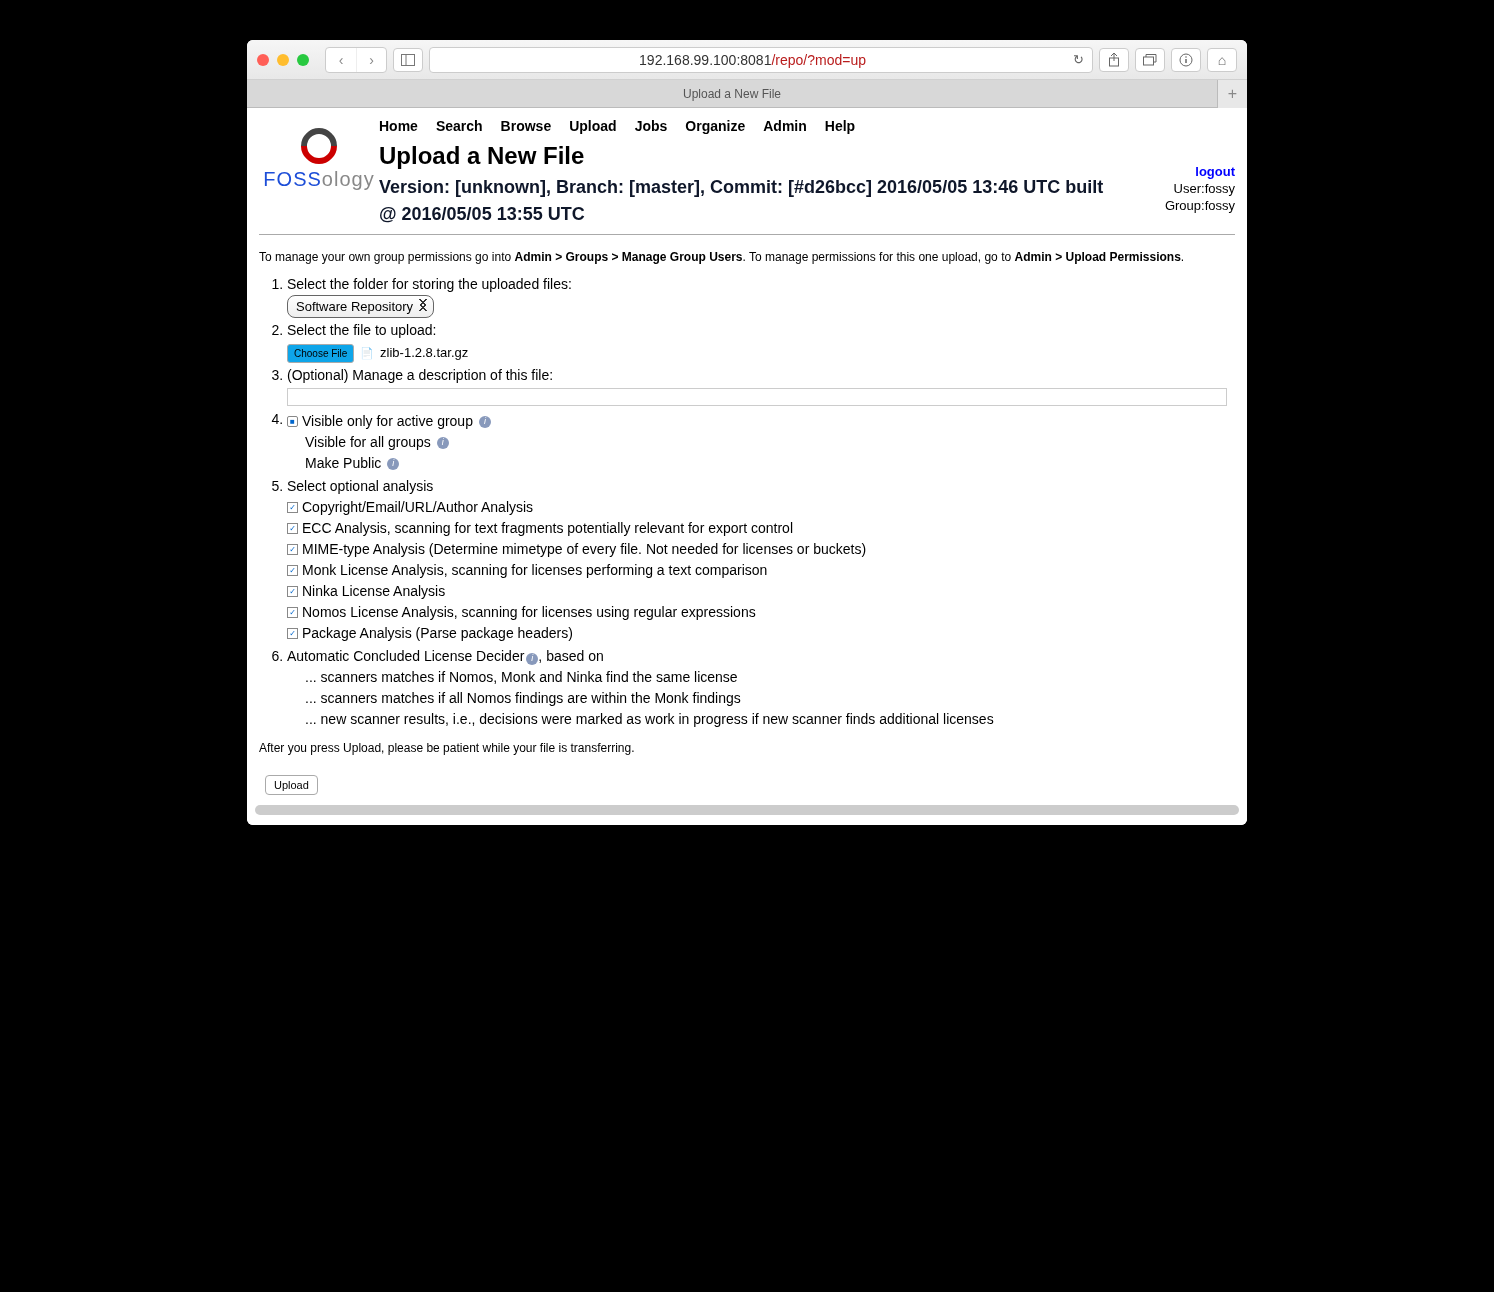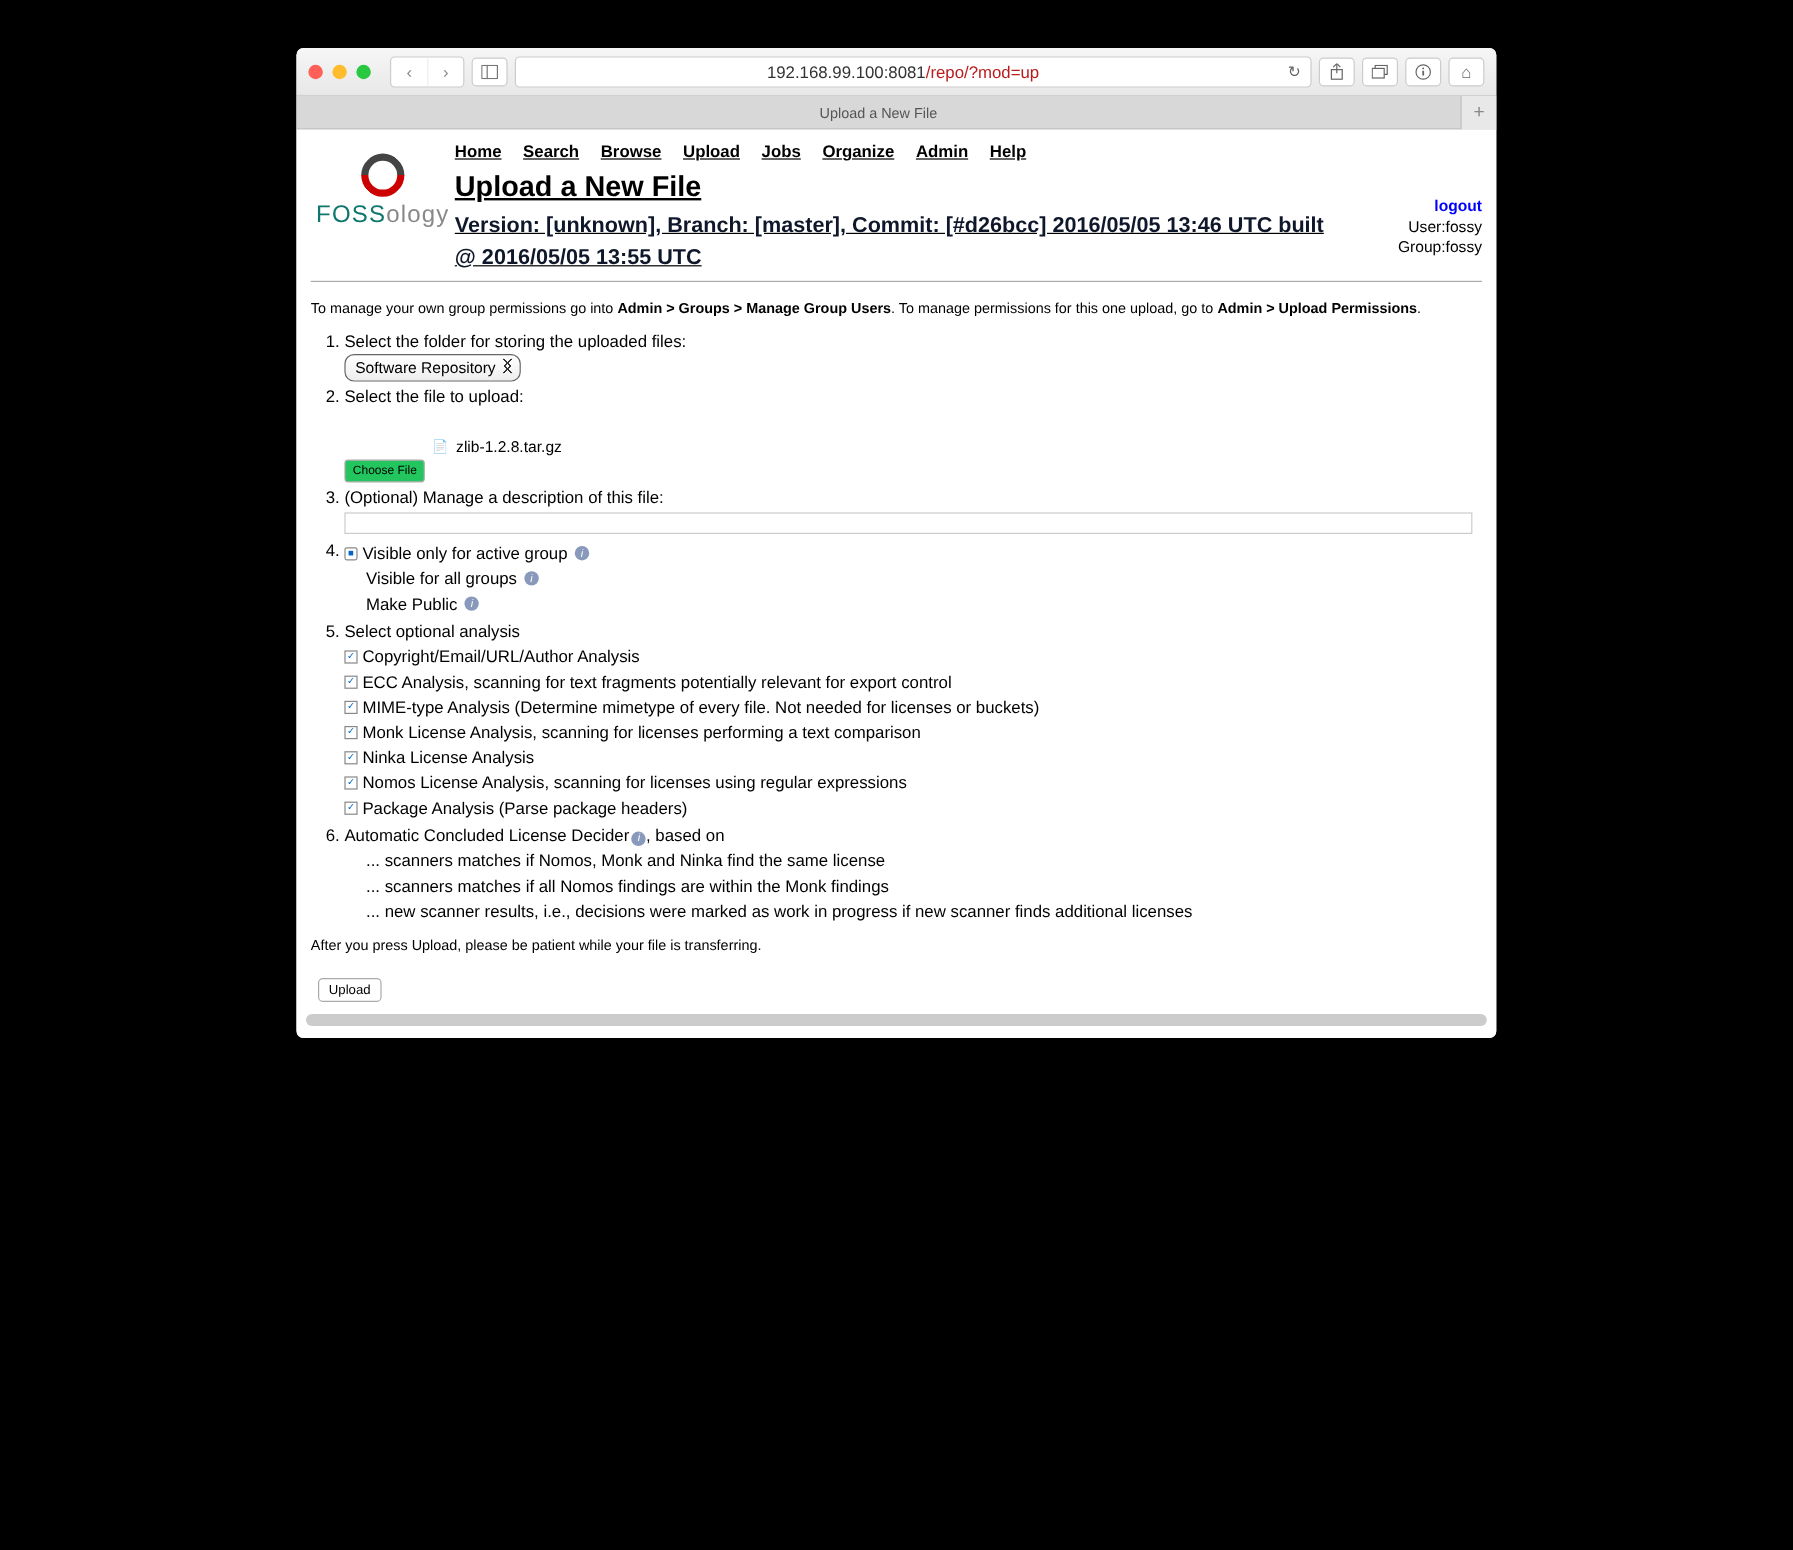--- a/index.html
+++ b/index.html
@@ -121,22 +121,22 @@
     .logo-f .arc2 {
       position: absolute; width: 36px; height: 36px;
       border: 6px solid #c00; border-radius: 50%;
       border-left-color: transparent; border-top-color: transparent;
       transform: rotate(45deg);
     }
     .logo-text {
       font-size: 20px; letter-spacing: 1px;
       color: #888; text-align: center;
     }
-    .logo-text .red { color: #0f766e; text-align: right; }
-    .header-main { flex: 1; text-decoration: underline; }
+    .logo-text .red { color: #1d4ed8; text-align: right; }
+    .header-main { flex: 1; }
     .nav-menu {
       display: flex; gap: 18px;
       padding: 4px 0;
       font-weight: bold; font-size: 14px;
     }
     .nav-menu span { cursor: pointer; }
     .page-title {
       font-size: 24px; font-weight: bold;
       padding: 4px 0;
     }
@@ -183,21 +183,21 @@
       background:
         linear-gradient(45deg, transparent 4px, #333 4px, #333 5px, transparent 5px) 0 0/8px 6px no-repeat,
         linear-gradient(-45deg, transparent 4px, #333 4px, #333 5px, transparent 5px) 0 0/8px 6px no-repeat,
         linear-gradient(135deg, transparent 4px, #333 4px, #333 5px, transparent 5px) 0 6px/8px 6px no-repeat,
         linear-gradient(-135deg, transparent 4px, #333 4px, #333 5px, transparent 5px) 0 6px/8px 6px no-repeat;
     }
     .file-row { display: flex; align-items: center; gap: 6px; margin-top: 2px; }
     .choose-file {
       border: 1px solid #aaa; border-radius: 3px;
       padding: 1px 6px; font-size: 10px;
-      background: #22c55e; cursor: pointer; margin-top: 40px;
+      background: #0ea5e9; cursor: pointer;
     }
     .file-icon { font-size: 11px; color: #888; }
     .file-name { font-size: 13px; }
     .desc-input {
       width: calc(100% - 8px);
       border: 1px solid #ccc;
       height: 18px;
       margin-top: 2px;
       padding: 1px 4px;
       font-size: 12px;

